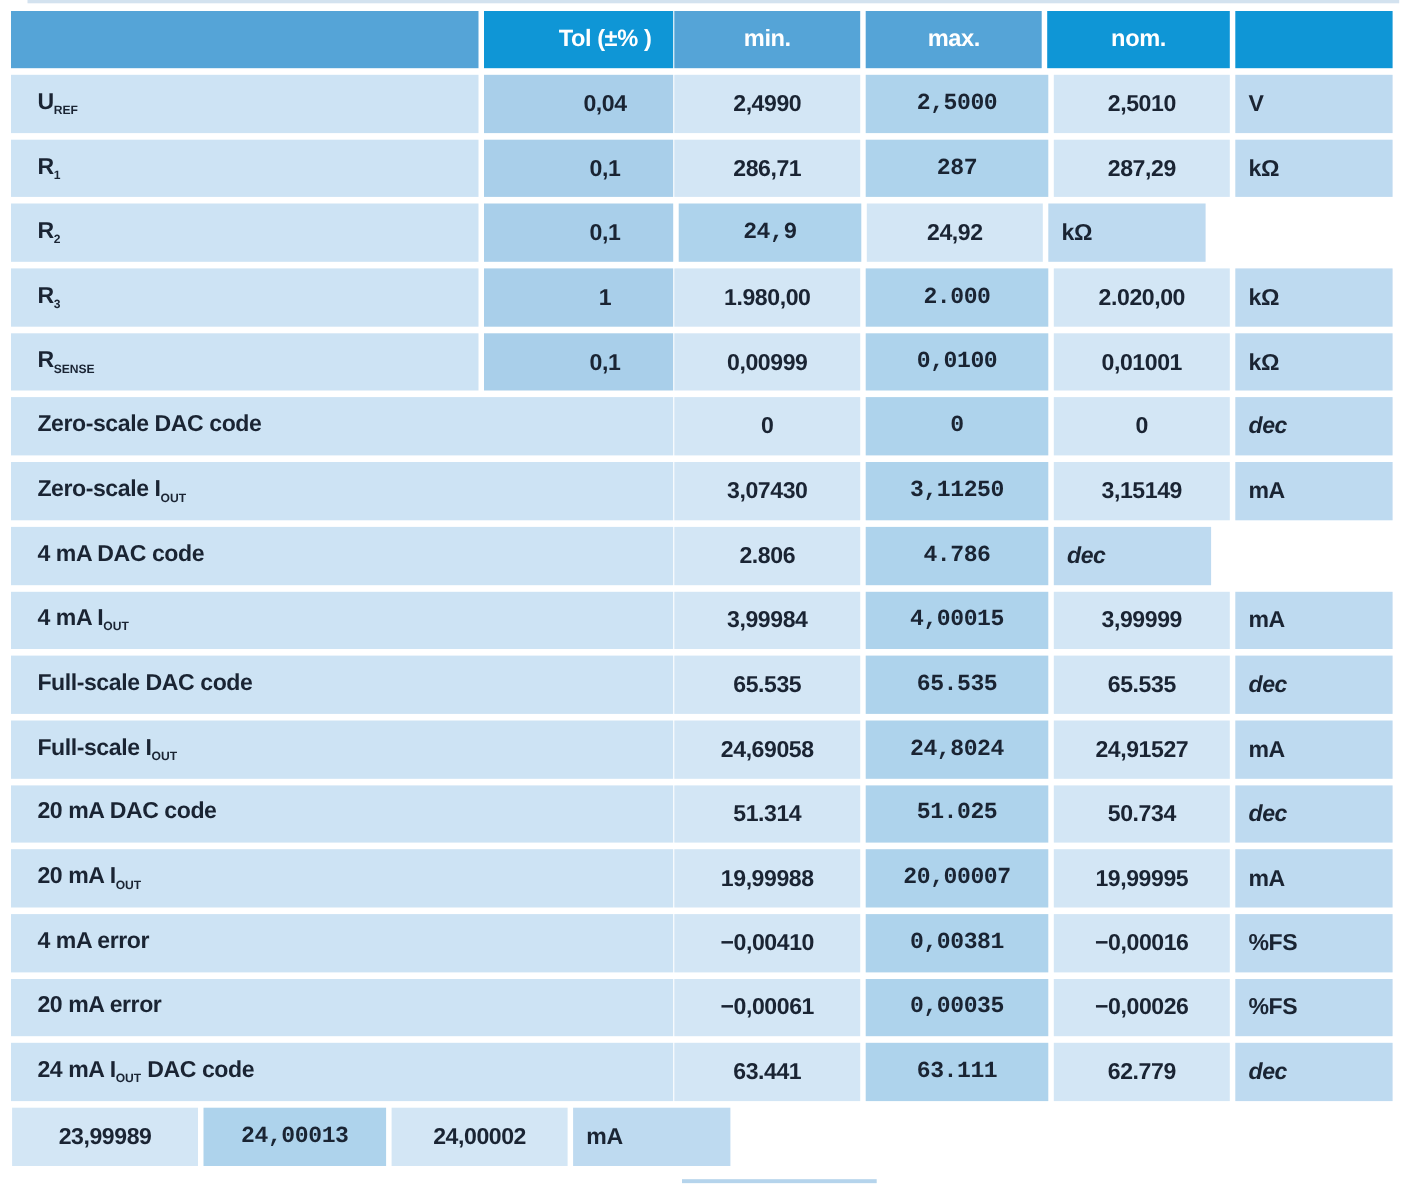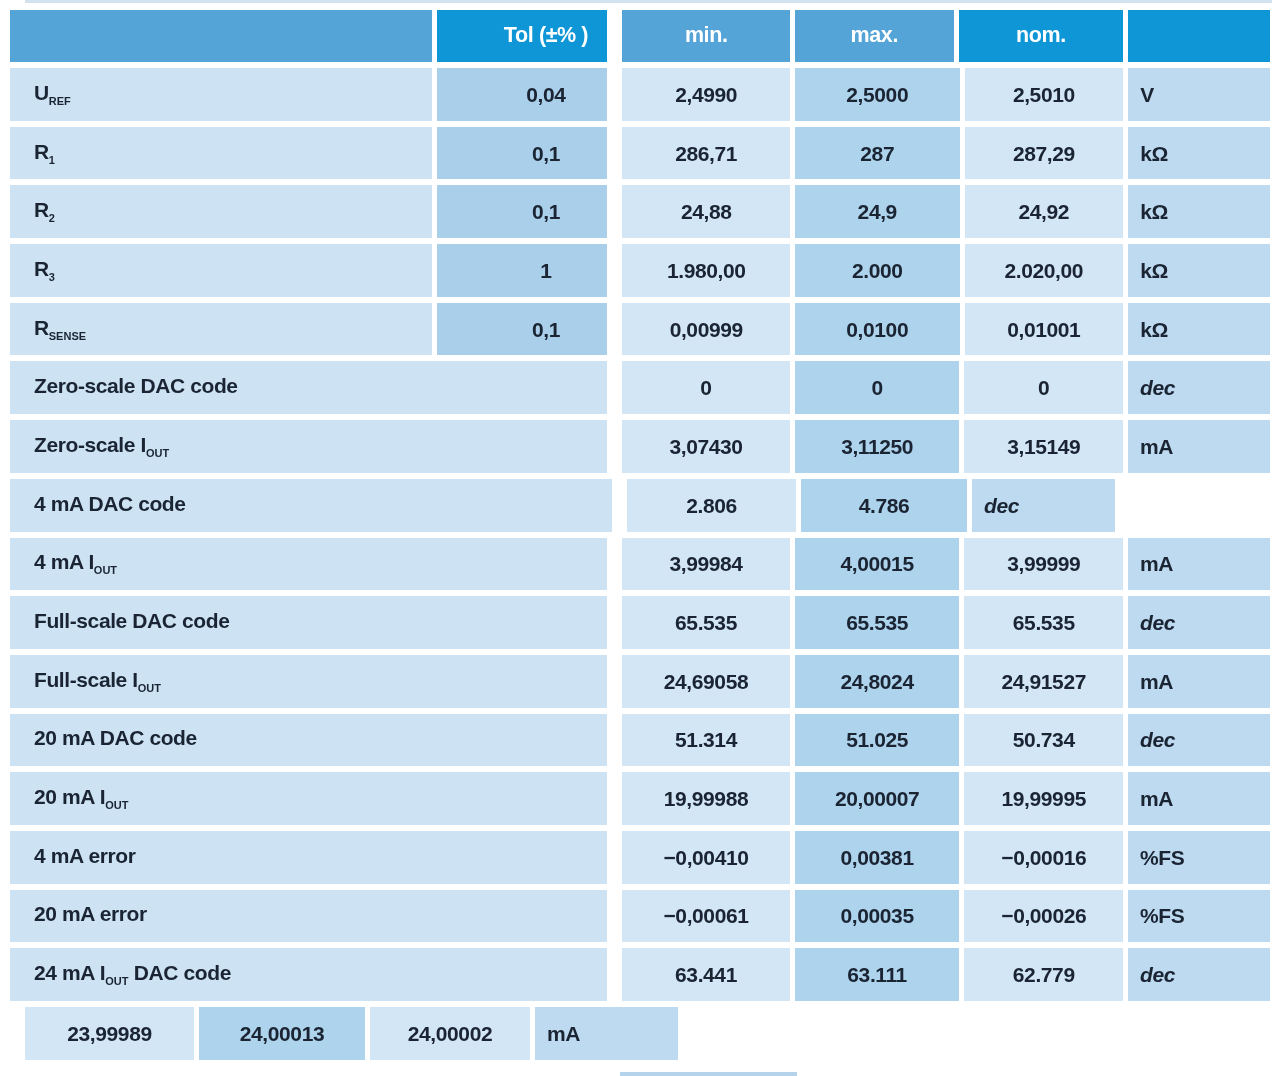--- a/index.html
+++ b/index.html
@@ -42,36 +42,36 @@
     align-items: center;
     justify-content: center;
     box-sizing: border-box;
     font-size: 21px;
     letter-spacing: -0.4px;
     line-height: 1;
   }
   
   .c-label { width: 425px; justify-content: flex-start; padding-left: 24px; }
   .c-tol   { width: 172px; margin-left: 5px; padding-left: 48px; }
-  .c-min   { width: 169px; margin-left: 15px; text-align: center; }
+  .c-min   { width: 169px; margin-left: 1px; text-align: center; }
   .c-nom   { width: 166px; margin-left: 5px; }
   .c-max   { width: 160px; margin-left: 5px; }
   .c-unit  { width: 143px; margin-left: 5px; justify-content: flex-start; padding-left: 12px; }
   .c-label.span2 { width: 602px; }
 
   
   .row.header .cell { height: 52px; color: var(--header-ink, #fff); font-size: 21.5px; }
   .hc-light  { background: var(--header-light, #55a4d7); }
   .hc-bright { background: var(--header-bright, #0f96d6); }
 
   
   .b-label { background: var(--cell-label, #cde3f4); }
   .b-tol   { background: var(--cell-tol, #a9cfea); }
   .b-min, .b-max { background: var(--cell-minmax, #d3e6f5); }
-  .b-nom   { background: var(--cell-nom, #aed3ec); }
+  .b-nom   { background: var(--cell-nom, #aed3ec); font-family: Liberation Mono, monospace; }
   .b-unit  { background: var(--cell-unit, #bedaf0); }
 
   .labelwrap { display: inline-block; white-space: pre; }
   .subsc {
     font-size: 11px;
     letter-spacing: 0;
     vertical-align: -5px;
     font-weight: 700;
   }
   .post { white-space: pre; }
@@ -113,21 +113,20 @@
     <div class="cell c-nom b-nom">287</div>
     <div class="cell c-max b-max">287,29</div>
     <div class="cell c-unit b-unit">kΩ</div>
   </div>
 
   <div class="row body">
     <div class="cell c-label b-label">
       <span class="labelwrap"><span class="pre">R</span><span class="subsc">2</span><span class="post"></span></span>
     </div>
     <div class="cell c-tol b-tol">0,1</div>
-    <div class="cell c-min b-min">24,88</div>
     <div class="cell c-nom b-nom">24,9</div>
     <div class="cell c-max b-max">24,92</div>
     <div class="cell c-unit b-unit">kΩ</div>
   </div>
 
   <div class="row body">
     <div class="cell c-label b-label">
       <span class="labelwrap"><span class="pre">R</span><span class="subsc">3</span><span class="post"></span></span>
     </div>
     <div class="cell c-tol b-tol">1</div>

